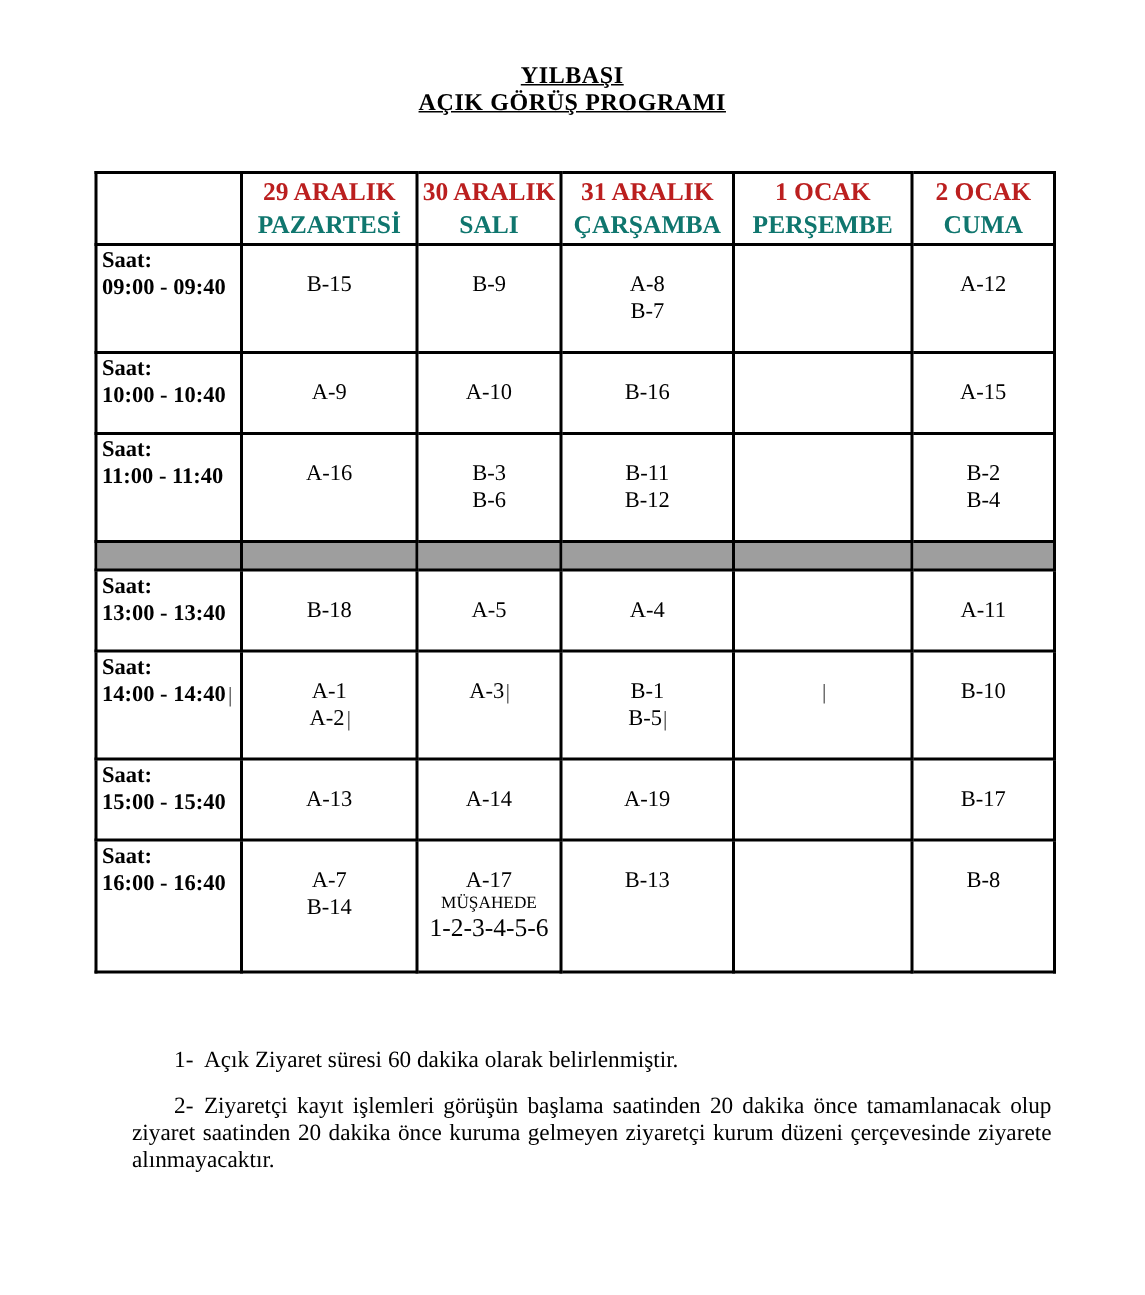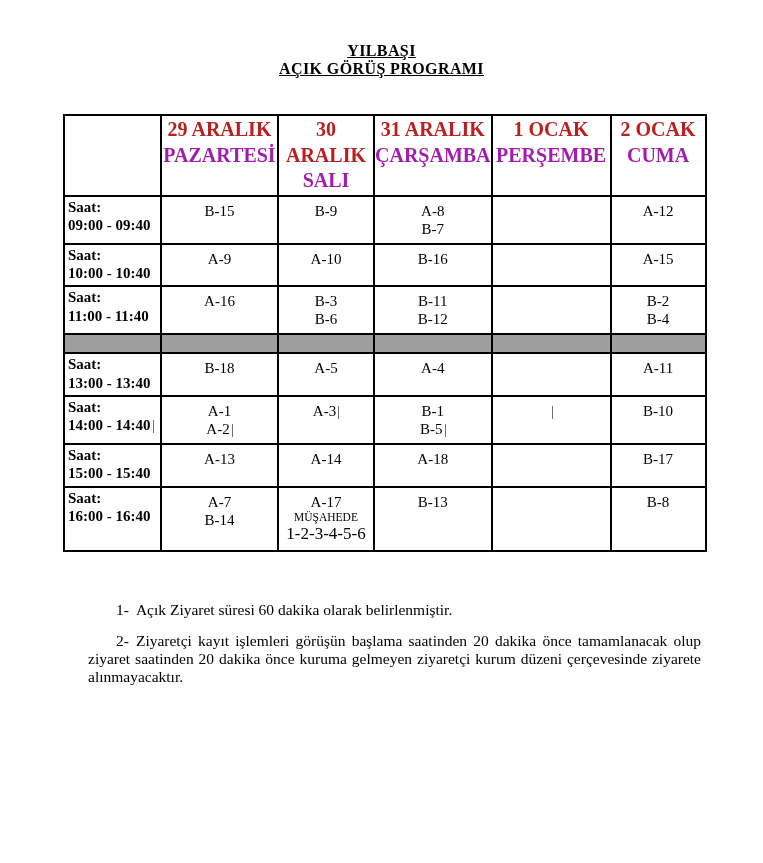--- a/index.html
+++ b/index.html
@@ -26,46 +26,46 @@
     table-layout: fixed;
     margin: 36px 0 0 63px;
   }
   table.schedule th, table.schedule td {
     border: 2px solid #000;
     vertical-align: top;
     overflow: hidden;
   }
   thead tr { height: 41px; }
   thead th {
-    font-size: 20px;
+    font-size: 17px;
     font-weight: bold;
     text-align: center;
     line-height: 1.28;
     padding: 1px 0;
   }
   thead .date-line { color: var(--accent-red, #bb1f1f); display: block; }
-  thead .day-line  { color: #a21caf; display: block; }
+  thead .day-line  { color: #0f766e; display: block; }
 
   tbody tr { height: 36px; }
   tbody tr.row-16 { height: 56px; }
   tbody tr.break-row { height: 19px; }
   tbody tr.break-row td { background: var(--break-gray, #9e9e9e); padding: 0; }
 
   th.time-cell {
     font-size: 15px;
     font-weight: bold;
     text-align: left;
     padding: 1px 2px 3px 3px;
     line-height: 1.22;
     white-space: nowrap;
   }
   td.slot-cell {
     font-size: 15px;
     text-align: center;
-    padding: 5px 0;
+    padding: 17px 0;
     line-height: 1.2;
     margin-top: 25px;
   }
   .cell-line { white-space: nowrap; }
   .cell-line.small-line { font-size: 11.5px; }
   .cell-line.small-line2 { font-size: 17px; }
   .caret {
     display: inline-block;
     width: 1px; height: 13px;
     background: #6f6f6f;
@@ -252,21 +252,21 @@
             <div>Saat:</div>
             <div><span>15:00 - 15:40</span></div>
           </th>
           <td class="slot-cell">
             <div class="cell-line"><span>A-13</span></div>
           </td>
           <td class="slot-cell">
             <div class="cell-line"><span>A-14</span></div>
           </td>
           <td class="slot-cell">
-            <div class="cell-line"><span>A-18</span></div>
+            <div class="cell-line"><span>A-19</span></div>
           </td>
           <td class="slot-cell"></td>
           <td class="slot-cell">
             <div class="cell-line"><span>B-17</span></div>
           </td>
         </tr>
         <tr class="row-16">
           <th class="time-cell">
             <div>Saat:</div>
             <div><span>16:00 - 16:40</span></div>

